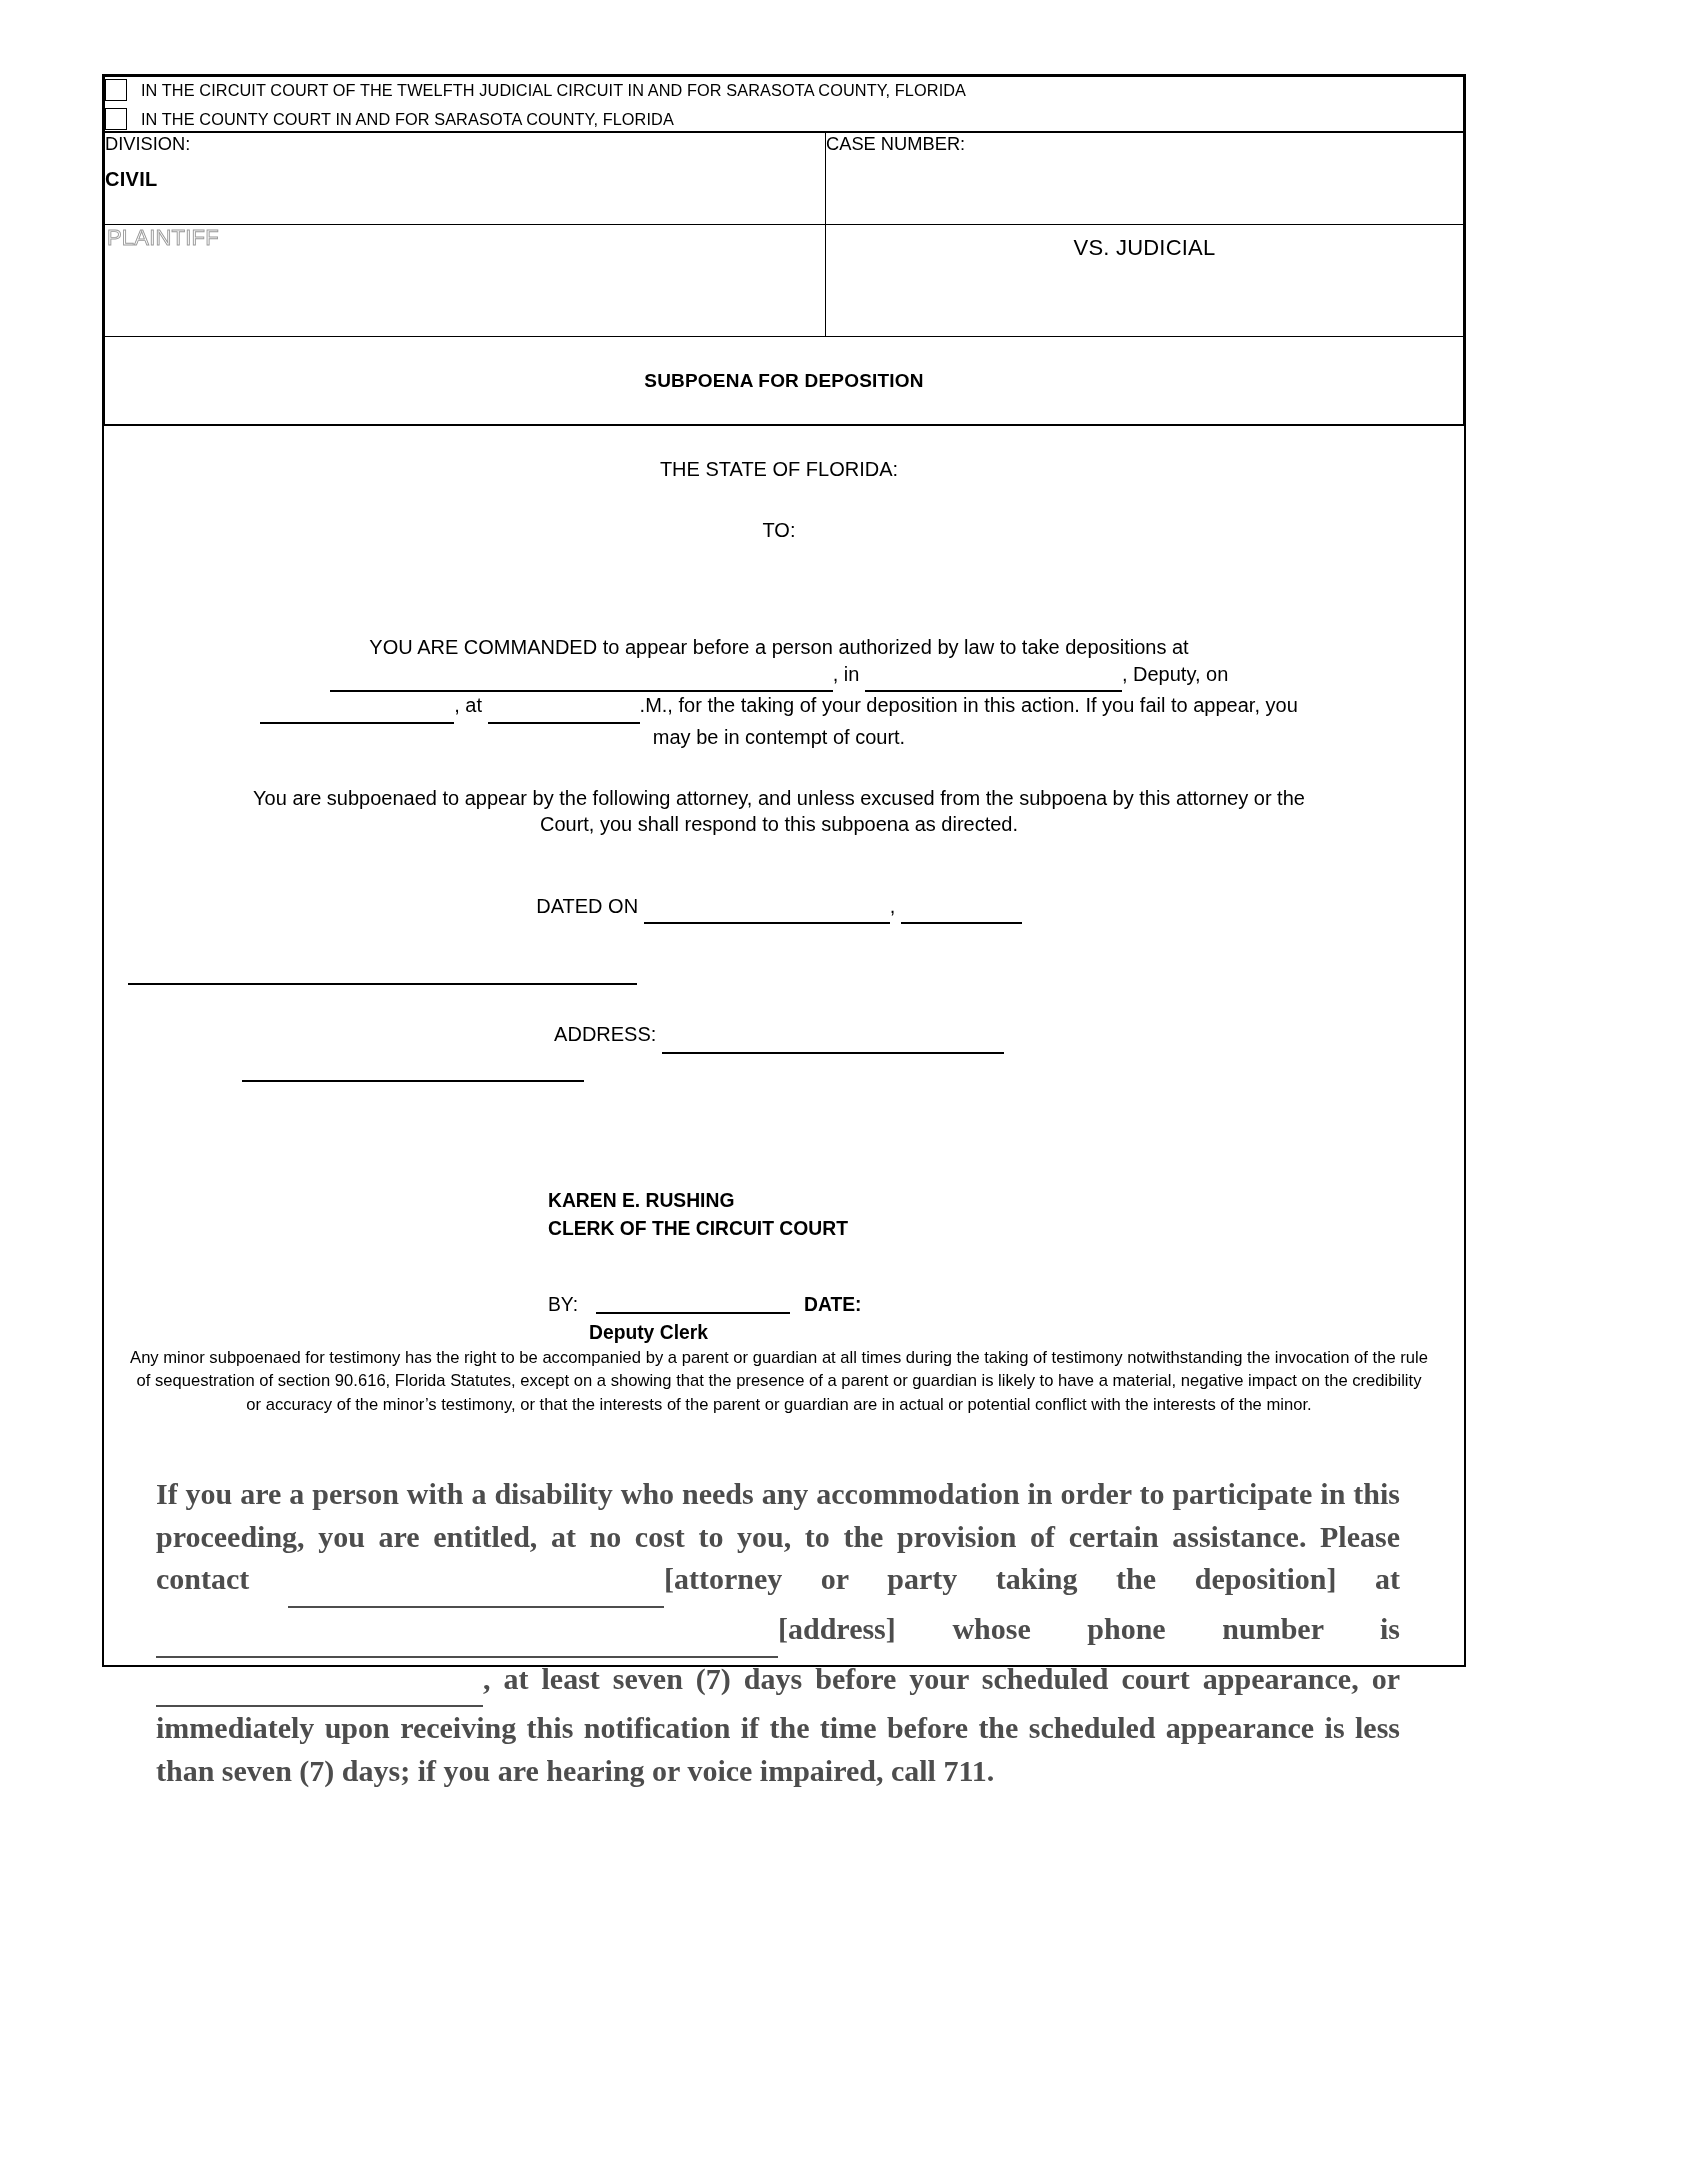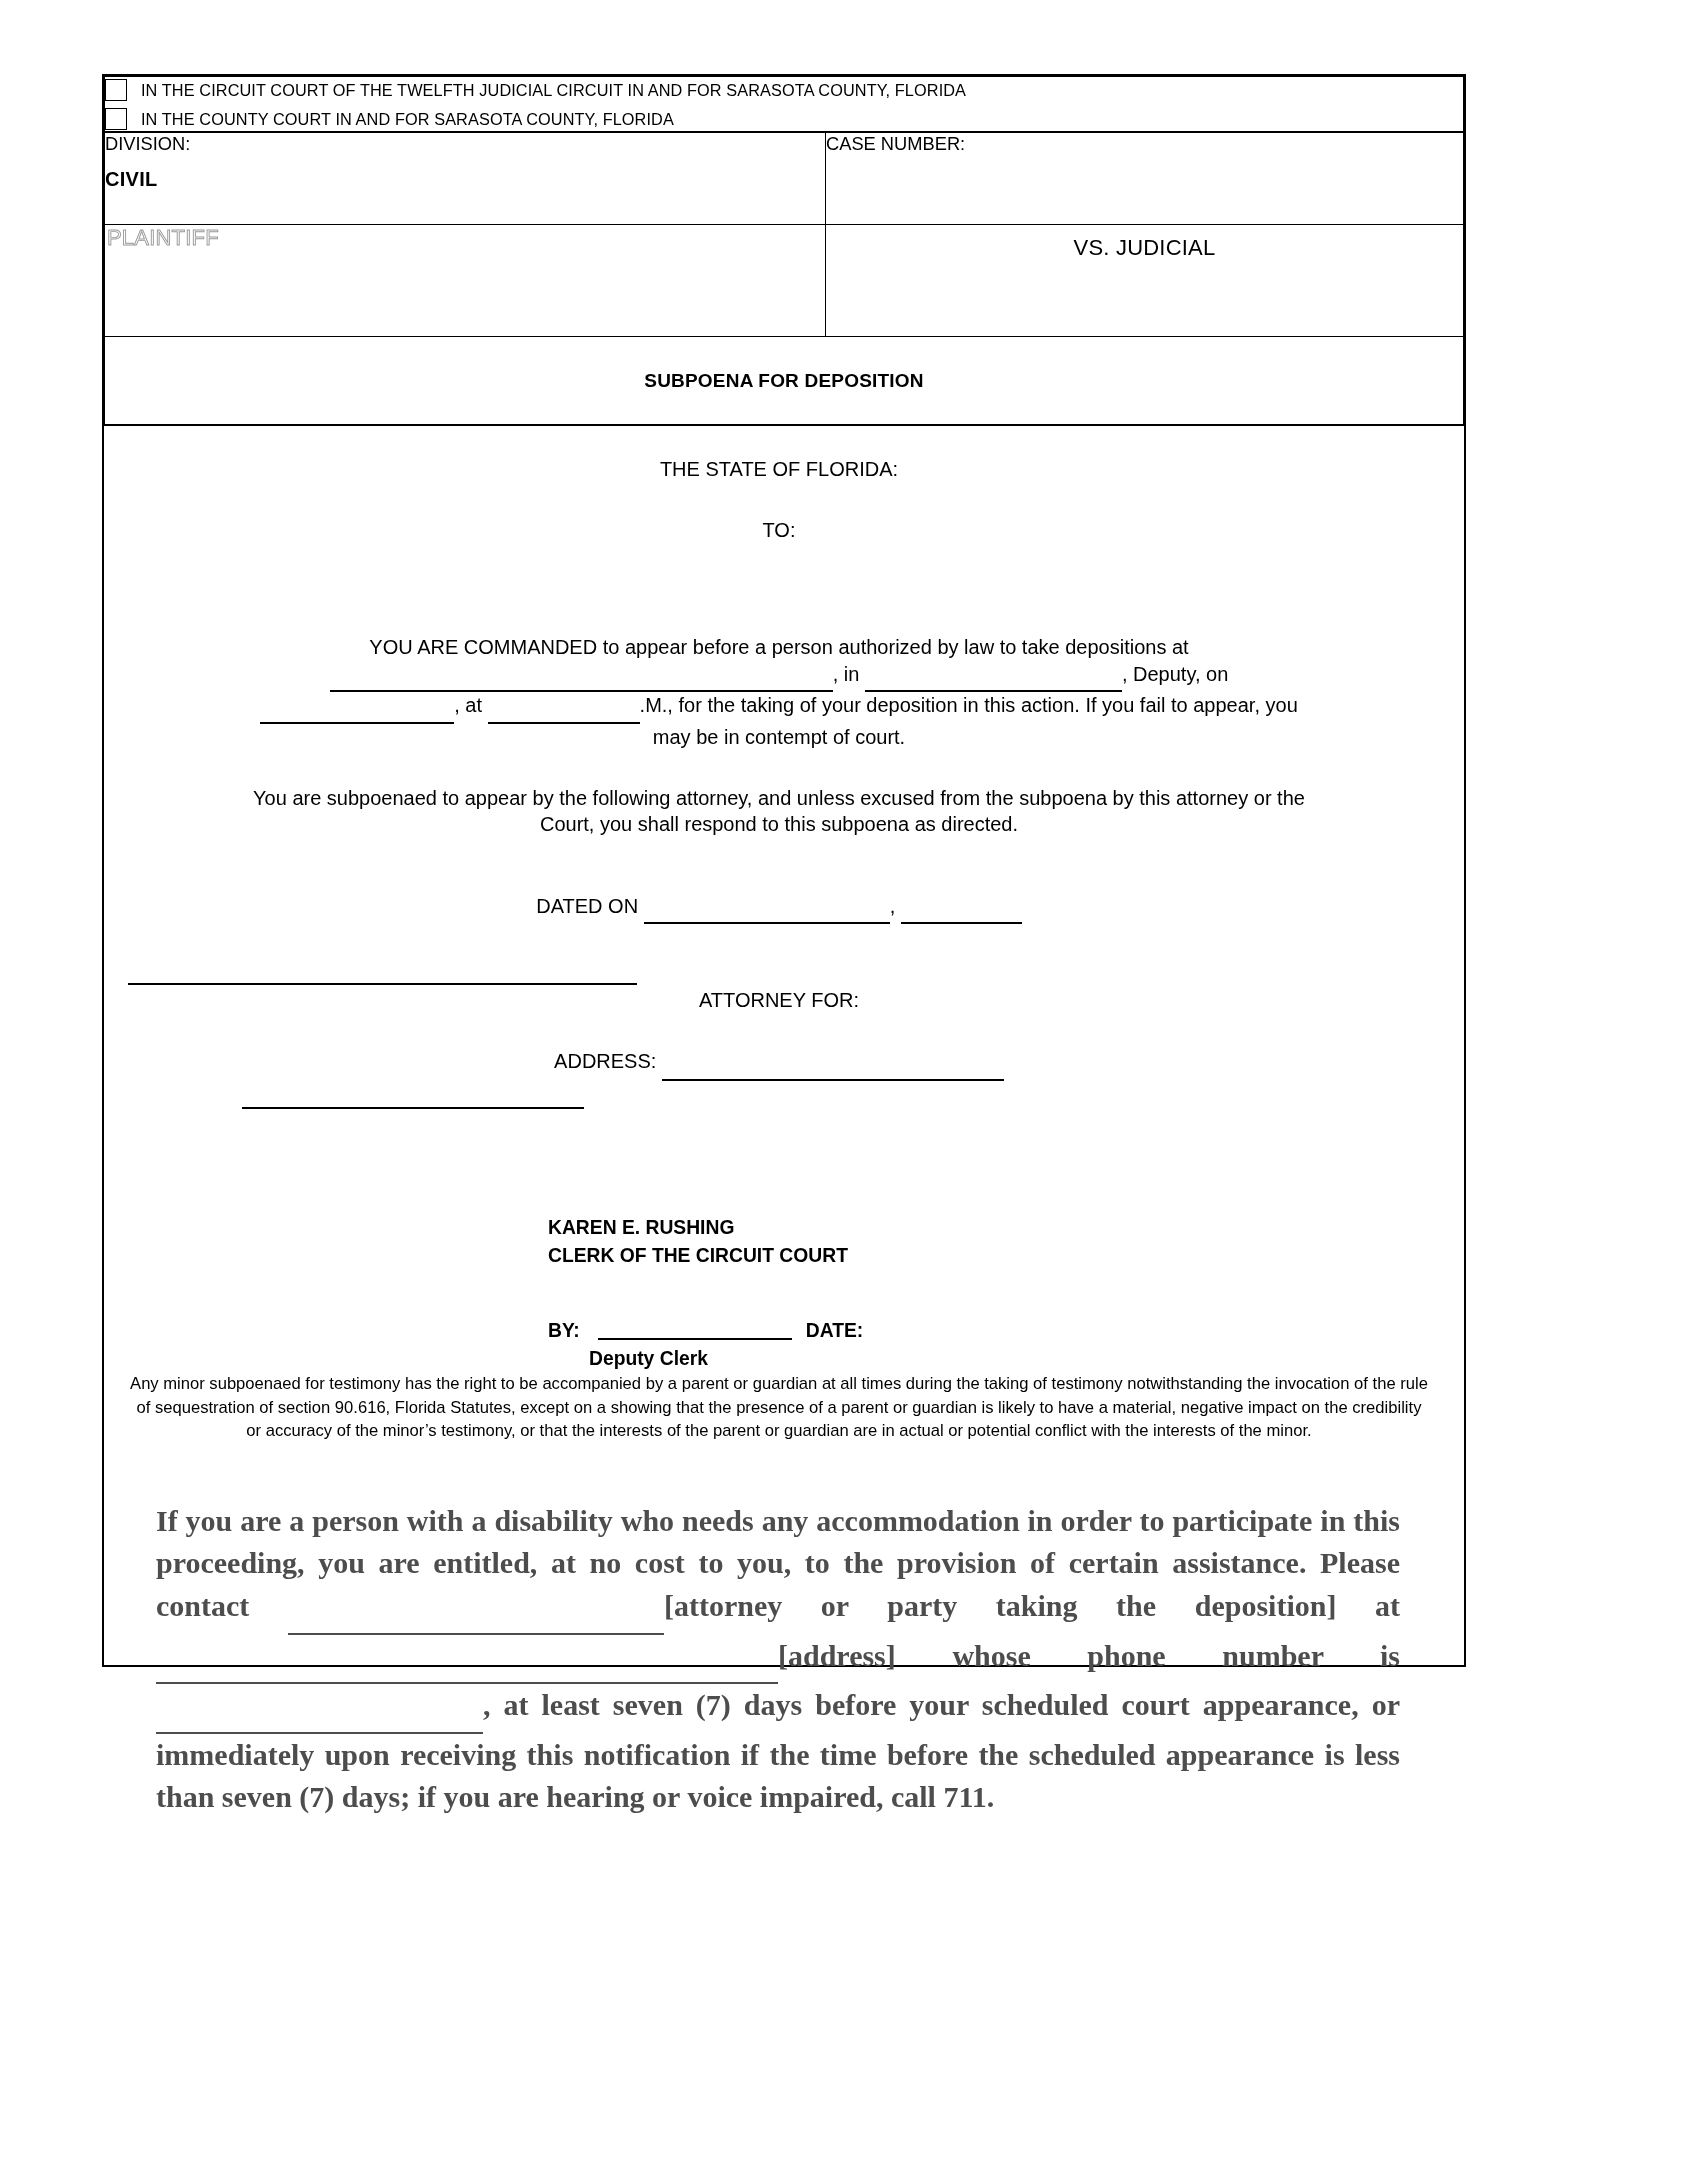--- a/index.html
+++ b/index.html
@@ -80,21 +80,21 @@
 
   .dated { margin-top:2px; }
   .att-rule { width:509px; border-bottom:2.2px solid #000; margin:59px 0 2px 0; }
 
   .addr-line1 { display:inline-block; width:342px; border-bottom:2.6px solid #000; vertical-align:-4px; }
   .addr-line2 { width:342px; border-bottom:2.2px solid #000; margin:26px 0 0 114px; }
 
   
   .clerk { margin-top:105px; padding-left:420px; font-weight:bold; font-size:19.3px; line-height:1.45; }
   .clerk-by { margin-top:48px; display:flex; align-items:flex-end; }
-  .by-lbl { font-size:19.3px; font-weight:bold; }
+  .by-lbl { font-size:19.3px; font-weight:normal; }
   .by-rule { width:194px; border-bottom:2.6px solid #000; margin:0 14px 5px 18px; }
   .date-lbl { font-size:19.3px; font-weight:bold; }
   .deputy { margin:1px 0 0 461px; font-size:19.3px; font-weight:bold; }
 
   
   .minor {
     margin:77px 36px 0 36px;
     font-size:16.6px; line-height:1.42;
     text-align:justify;
   }
@@ -191,21 +191,20 @@
 
     <div class="gap-md"></div>
 
     <p class="dated">
       <span>DATED ON</span>
       <span class="ul" style="width:246px">&nbsp;</span><span>,</span>
       <span class="ul" style="width:121px">&nbsp;</span>
     </p>
 
     <div class="att-rule"></div>
-    <p>ATTORNEY FOR:</p>
 
     <div class="gap-sm"></div>
 
     <p>
       <span>ADDRESS:</span>
       <span class="addr-line1">&nbsp;</span>
     </p>
     <div class="addr-line2"></div>
 
     <div class="clerk">

